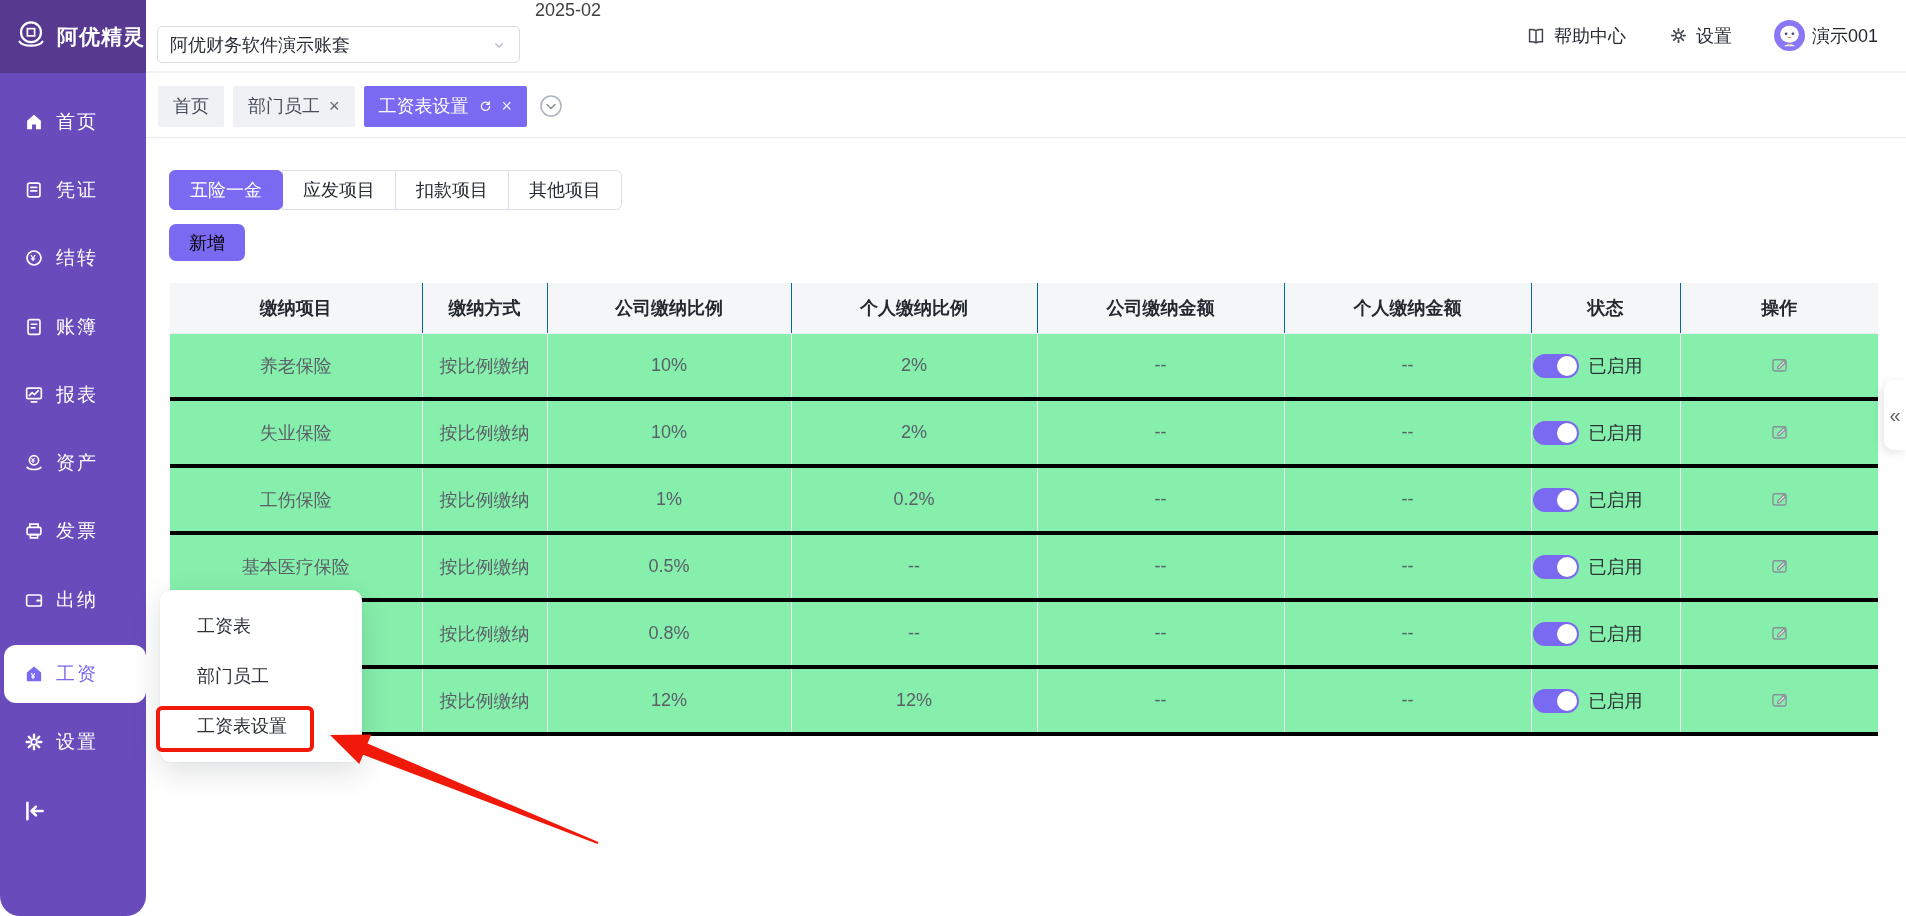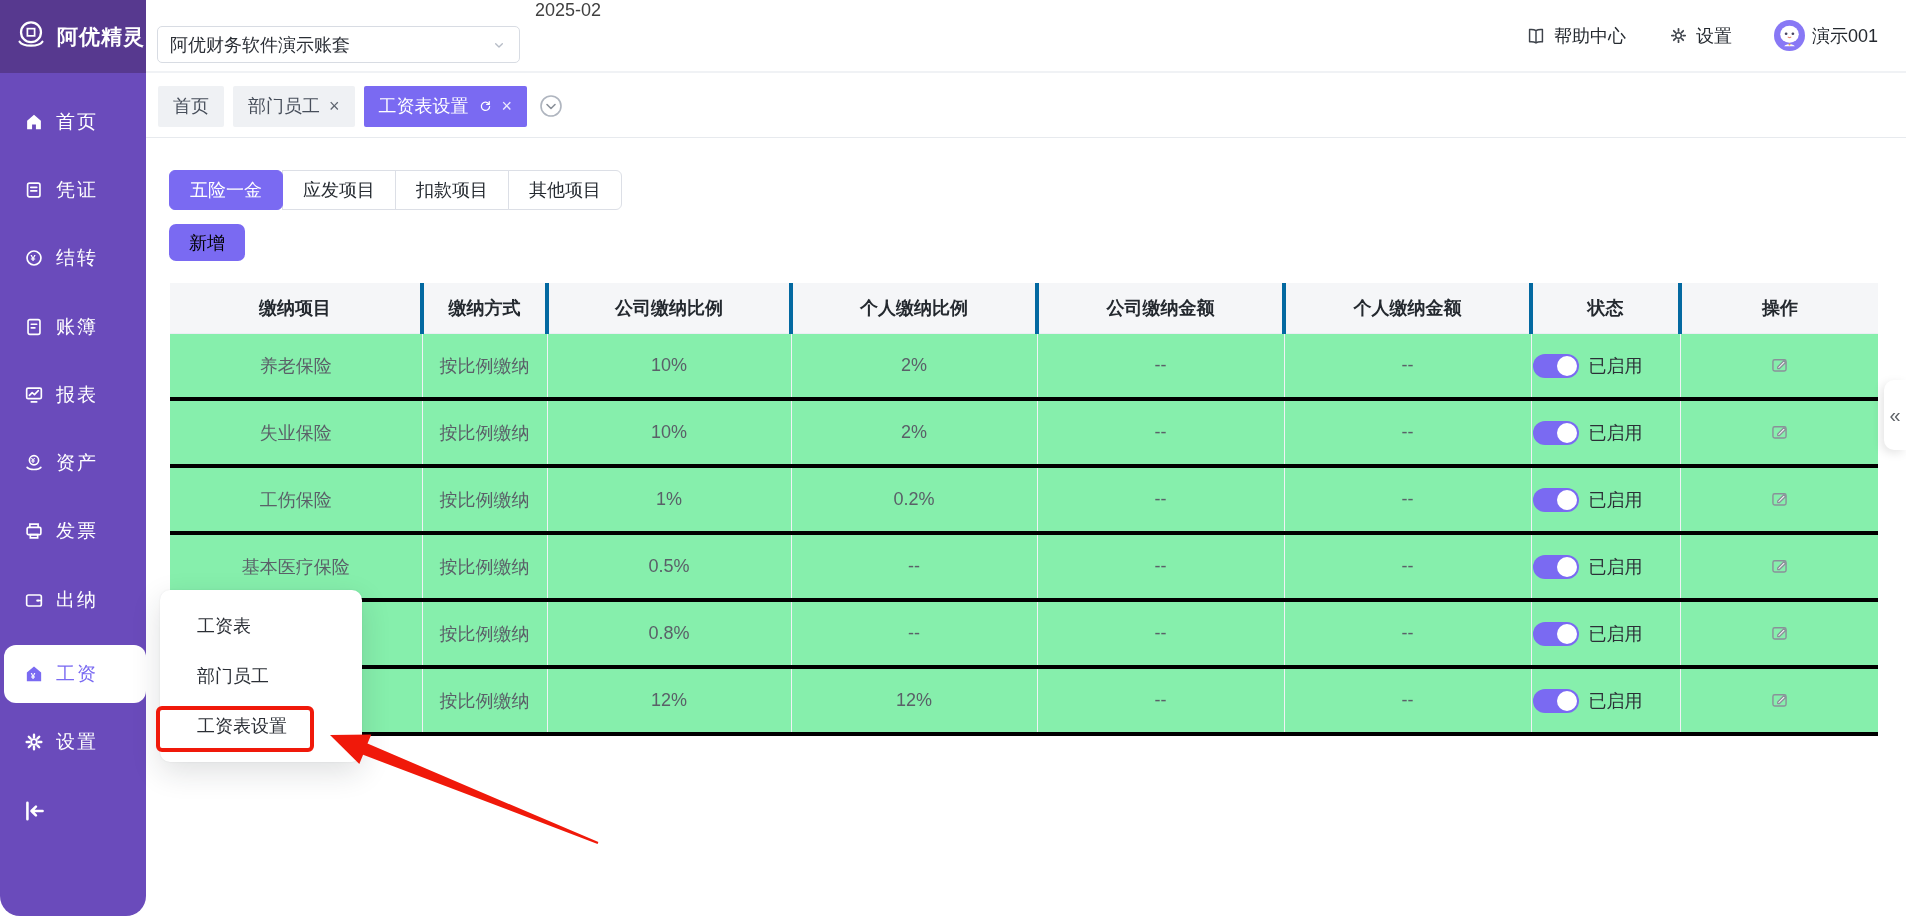--- a/index.html
+++ b/index.html
@@ -33,21 +33,21 @@
   .content{position:absolute;left:146px;top:138px;width:1760px;height:778px;background:#fff;}
   .seg-tabs{position:absolute;left:23px;top:32px;display:flex;}
   .seg{height:40px;padding:0 20px;display:flex;align-items:center;font-size:18px;color:#24292F;background:#fff;border:1px solid #DCDFE6;margin-left:-1px;cursor:pointer;box-sizing:border-box;}
   .seg:first-child{border-radius:6px 0 0 6px;margin-left:0;}
   .seg:last-child{border-radius:0 6px 6px 0;}
   .seg.active{background:#7A6AF2;border-color:#7A6AF2;color:#fff;border-radius:6px;position:relative;z-index:1;}
   .add-btn{position:absolute;left:23px;top:86px;width:76px;height:37px;background:#7A6AF2;color:#000000;font-size:18px;border:none;border-radius:7px;cursor:pointer;font-family:inherit;}
 
   .table-wrap{position:absolute;left:24px;top:145px;width:1708px;}
   table{width:1708px;border-collapse:collapse;table-layout:fixed;}
-  thead th{height:48px;background:#F5F6F8;font-size:18px;font-weight:600;color:#24292F;border-right:4px solid #0369a1;border-bottom:1px solid #EBEEF5;}
+  thead th{height:48px;background:#F5F6F8;font-size:18px;font-weight:600;color:#24292F;border-right:1px solid #0369a1;border-bottom:1px solid #EBEEF5;}
   thead th:last-child{border-right:none;}
   tbody td{height:61px;text-align:center;font-size:18px;color:#5A6068;border-right:1px solid #F0F2F6;border-bottom:4px solid #000000;background:#86efac;}
   tbody td:last-child{border-right:none;}
   .status-cell{display:flex;align-items:center;justify-content:flex-start;gap:10px;height:61px;}
   .status-label{color:#2B2F36;}
   .toggle{position:relative;width:46px;height:24px;border-radius:12px;background:#7A6AF2;cursor:pointer;flex:0 0 auto;}
   .knob{position:absolute;right:2px;top:2px;width:20px;height:20px;border-radius:50%;background:#fff;}
   .edit-btn{background:none;border:none;color:#8A9099;cursor:pointer;padding:2px;}
 
   

